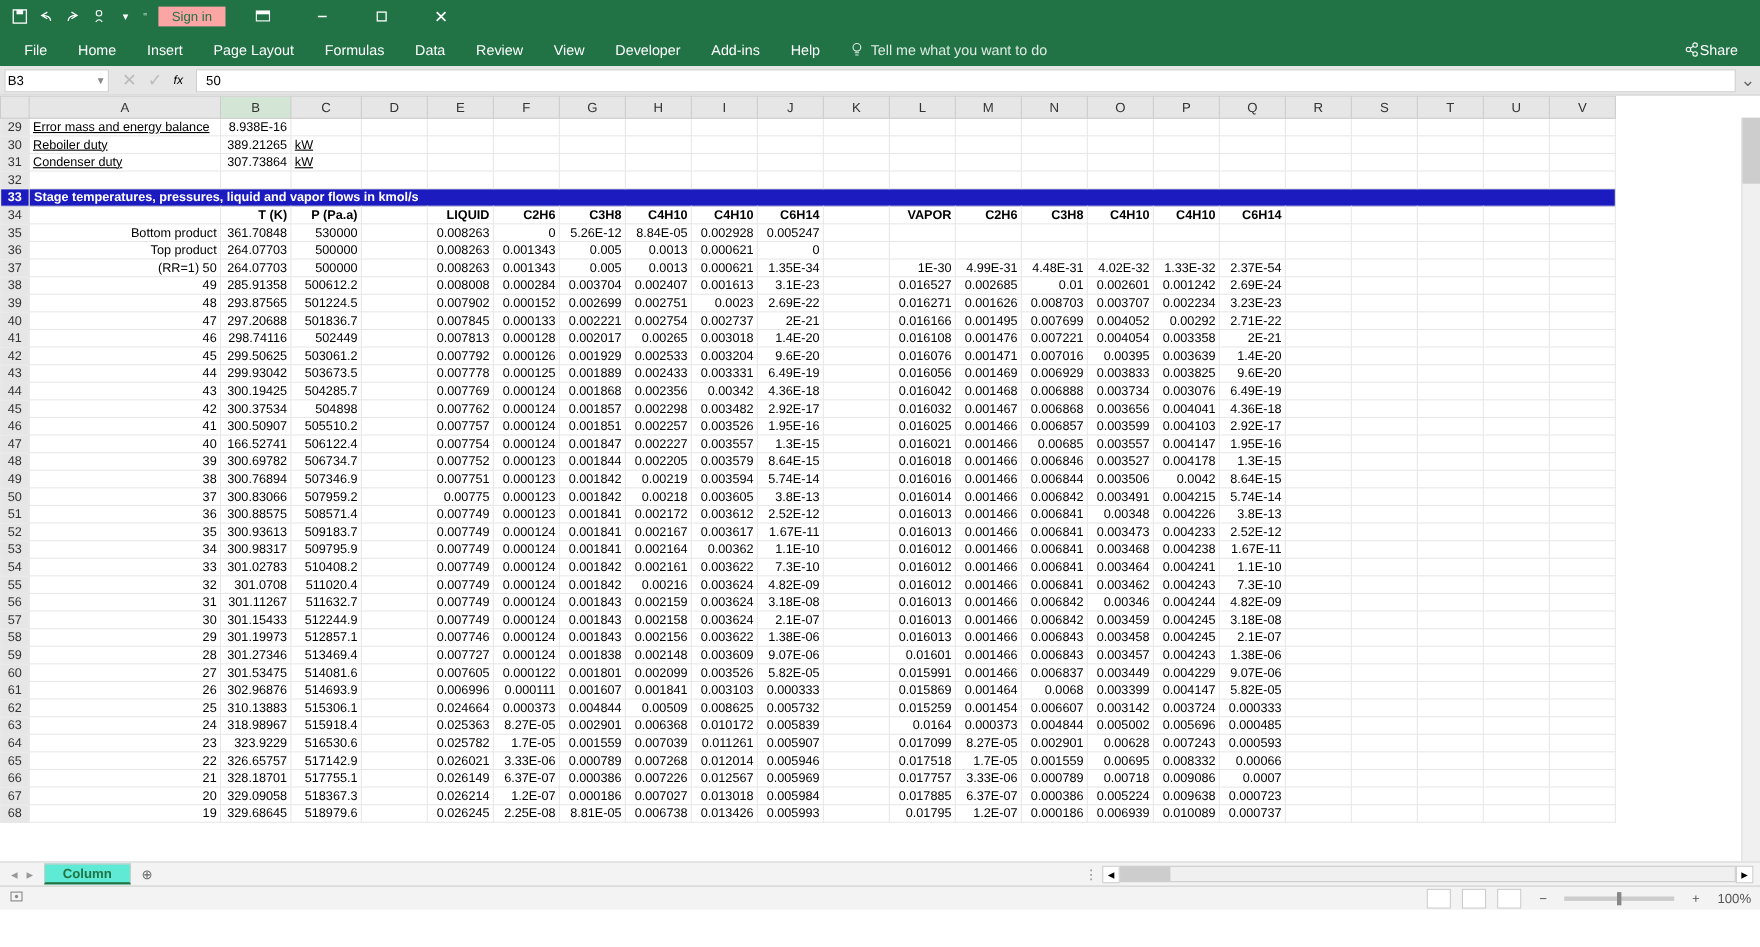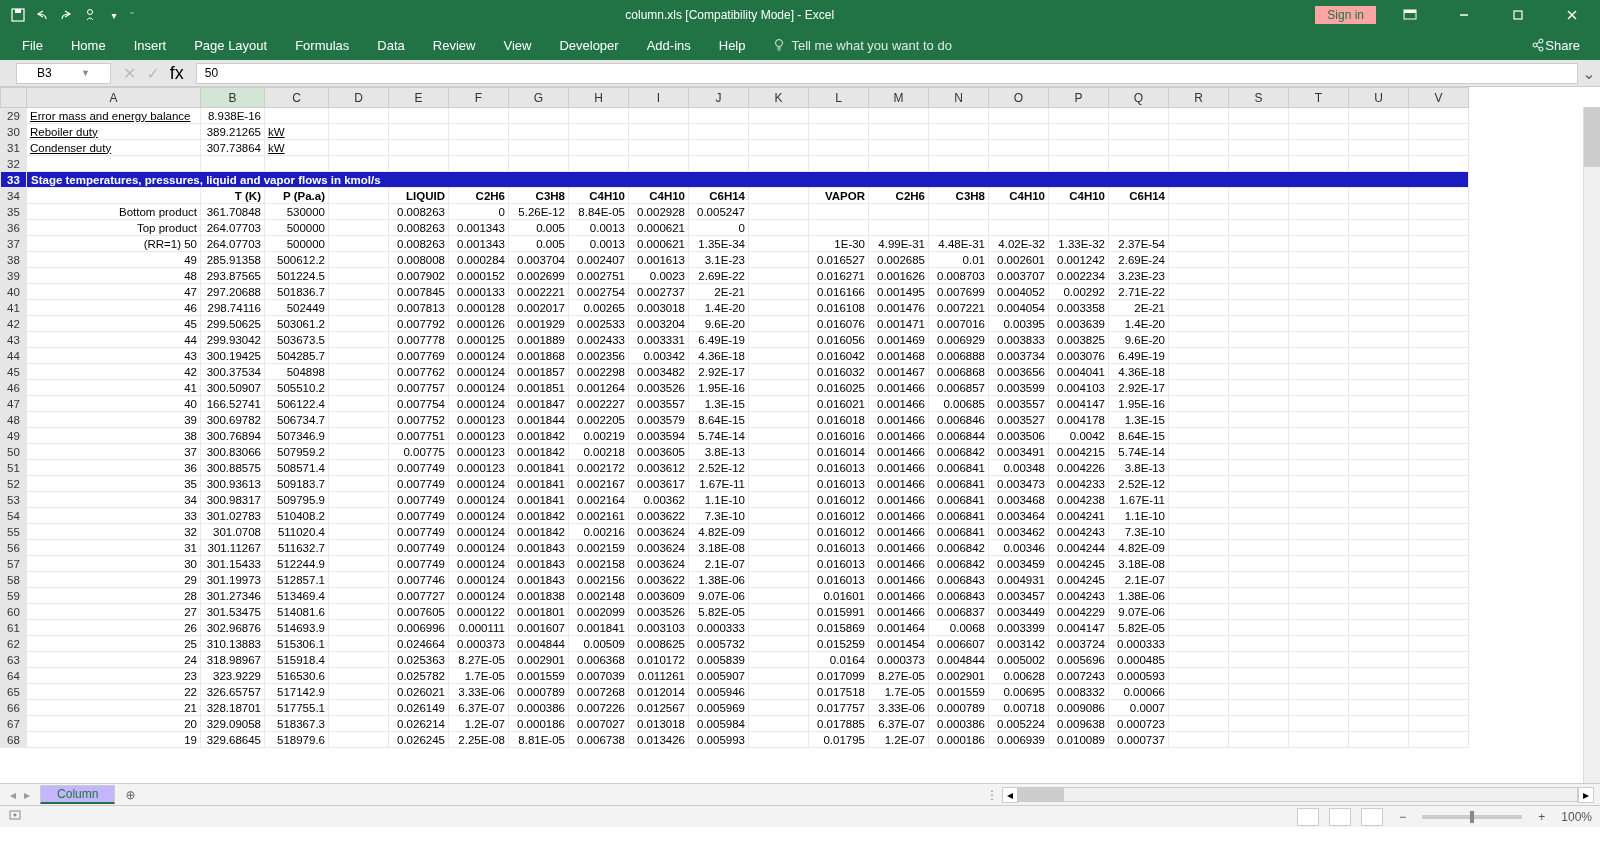--- a/index.html
+++ b/index.html
@@ -15,41 +15,41 @@
 .win-btn { width: 40px; height: 30px; display: inline-flex; align-items: center; justify-content: center; cursor: pointer; }
 
 
 .ribbon { background: #217346; height: 30px; display: flex; align-items: center; padding: 0 8px; color: #fff; font-size: 13px; }
 .ribbon-tab { padding: 6px 14px; cursor: pointer; }
 .tellme { display: flex; align-items: center; gap: 6px; margin-left: 12px; opacity: 0.85; }
 .share { margin-left: auto; display: flex; align-items: center; gap: 0; cursor: pointer; padding-right: 12px; }
 
 
 .formula-bar { background: #e6e6e6; height: 27px; display: flex; align-items: center; border-bottom: 1px solid #ccc; }
-.name-box { width: 95px; background: #fff; border: 1px solid #ccc; height: 21px; margin-left: 16px; padding: 0 20px; font-size: 12px; display: flex; align-items: center; justify-content: space-between; }
+.name-box { width: 95px; background: #fff; border: 1px solid #ccc; height: 21px; margin-left: 4px; padding: 0 2px; font-size: 12px; display: flex; align-items: center; justify-content: space-between; }
 .fx-icons { display: flex; align-items: center; gap: 10px; padding: 0 12px; color: #888; }
-.fx-label { font-size: 18px; color: #000000; }
+.fx-label { font-style: italic; font-size: 11px; color: #000000; }
 .formula-input { flex: 1; background: #fff; border: 1px solid #ccc; height: 21px; padding: 0 8px; font-size: 12px; display: flex; align-items: center; }
 .fb-expand { width: 22px; text-align: center; color: #666; cursor: pointer; }
 
 
 .grid-container { position: relative; height: 696px; overflow: hidden; background: #fff; }
 .grid-table { border-collapse: collapse; font-size: 12px; }
 .col-header th { background: #e6e6e6; border: 1px solid #ccc; font-weight: normal; text-align: center; height: 20px; color: #333; }
 .row-header { background: #e6e6e6; border: 1px solid #ccc; text-align: center; width: 26px; color: #333; font-size: 11px; }
 .grid-table td { border: 1px solid #e8e8e8; padding: 0 3px; height: 16px; white-space: nowrap; font-size: 11.5px; }
 .section-header td { background: #1b1bbf; color: #fff; font-weight: bold; padding: 1px 4px; }
 .col-header th.sel, .row-header.sel { background: #d3e5d4; }
 td.ralign { text-align: right; }
 td.lalign { text-align: left; text-decoration: underline; }
 
 
 .sheet-bar { height: 22px; background: #f3f3f3; border-top: 1px solid #ccc; display: flex; align-items: center; font-size: 12px; }
 .sheet-nav { padding: 0 10px; color: #999; display: flex; gap: 8px; }
-.sheet-tab { background: #c4b5fd; border: 1px solid #ccc; border-bottom: 2px solid #217346; padding: 1px 16px; font-weight: normal; color: #217346; }
+.sheet-tab { background: #5eead4; border: 1px solid #ccc; border-bottom: 2px solid #217346; padding: 1px 16px; font-weight: bold; color: #217346; }
 .sheet-add { padding: 0 10px; color: #666; cursor: pointer; }
 .hscroll { margin-left: auto; display: flex; align-items: center; padding-right: 6px; }
 .hscroll-track { width: 560px; height: 15px; border: 1px solid #ccc; background: #f0f0f0; position: relative; }
 .hscroll-thumb { position: absolute; left: 0; top: 0; width: 45px; height: 100%; background: #cdcdcd; }
 
 
 .status-bar { height: 22px; background: #f3f3f3; border-top: 1px solid #ccc; display: flex; align-items: center; font-size: 12px; padding: 0 8px; color: #555; }
 .status-right { margin-left: auto; display: flex; align-items: center; gap: 10px; }
 .view-btn { width: 22px; height: 18px; border: 1px solid #ccc; background: #fff; display: inline-block; }
 .zoom-slider { width: 100px; height: 4px; background: #ccc; position: relative; }
@@ -81,21 +81,20 @@
       </span>
     <span class="qat-icon">
         <svg width="14" height="14" viewBox="0 0 14 14">
           <circle cx="7" cy="4" r="2.5" fill="none" stroke="#fff"></circle>
           <path d="M4 12 Q7 8 10 12" fill="none" stroke="#fff"></path>
         </svg>
       </span>
     <span class="qat-icon" style="color:#fff;font-size:10px;">▾</span>
     <span style="color:#fff;opacity:0.6;">⁼</span>
   </div>
-  <div class="title-center">column.xls  [Compatibility Mode]  -  Excel</div>
   <div class="title-right">
     <span class="signin-btn">Sign in</span>
     <span class="win-btn">
         <svg width="14" height="12" viewBox="0 0 14 12">
           <rect x="1" y="1" width="12" height="9" fill="none" stroke="#fff"></rect>
           <rect x="1" y="1" width="12" height="3" fill="#fff"></rect>
         </svg>
       </span>
     <span class="win-btn">
         <svg width="12" height="12">
@@ -624,21 +623,21 @@
       <tbody>
         <tr>
           <td class="row-header">46</td>
           <td class="ralign">41</td>
           <td class="ralign">300.50907</td>
           <td class="ralign">505510.2</td>
           <td class=""></td>
           <td class="ralign">0.007757</td>
           <td class="ralign">0.000124</td>
           <td class="ralign">0.001851</td>
-          <td class="ralign">0.001264</td>
+          <td class="ralign">0.002257</td>
           <td class="ralign">0.003526</td>
           <td class="ralign">1.95E-16</td>
           <td class=""></td>
           <td class="ralign">0.016025</td>
           <td class="ralign">0.001466</td>
           <td class="ralign">0.006857</td>
           <td class="ralign">0.003599</td>
           <td class="ralign">0.004103</td>
           <td class="ralign">2.92E-17</td>
           <td></td>
@@ -955,21 +954,21 @@
           <td class="ralign">0.007746</td>
           <td class="ralign">0.000124</td>
           <td class="ralign">0.001843</td>
           <td class="ralign">0.002156</td>
           <td class="ralign">0.003622</td>
           <td class="ralign">1.38E-06</td>
           <td class=""></td>
           <td class="ralign">0.016013</td>
           <td class="ralign">0.001466</td>
           <td class="ralign">0.006843</td>
-          <td class="ralign">0.004931</td>
+          <td class="ralign">0.003458</td>
           <td class="ralign">0.004245</td>
           <td class="ralign">2.1E-07</td>
           <td></td>
           <td></td>
           <td></td>
           <td></td>
           <td></td>
         </tr>
       </tbody>
       <tbody>

